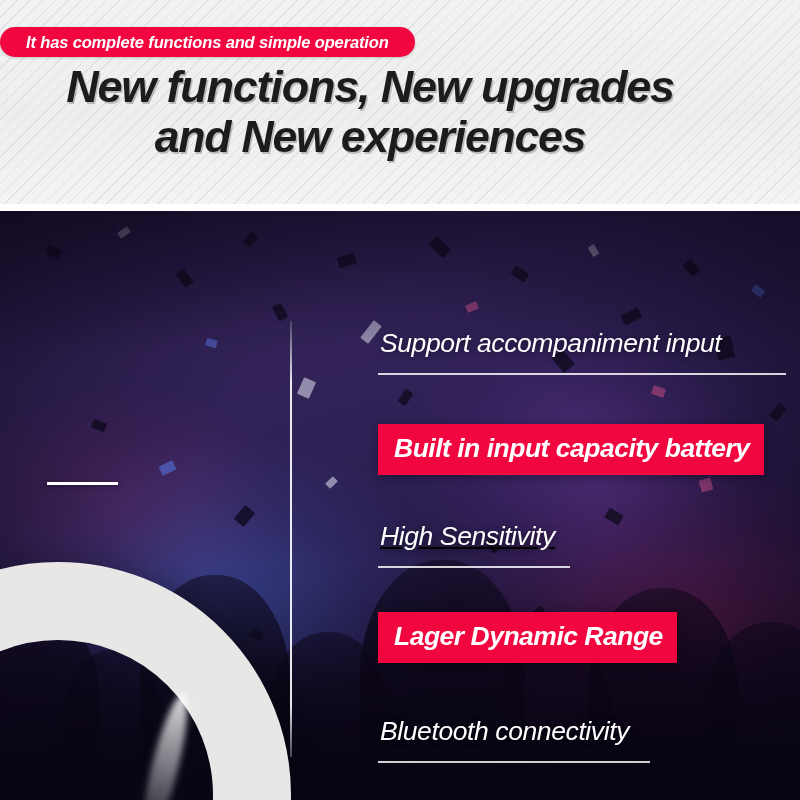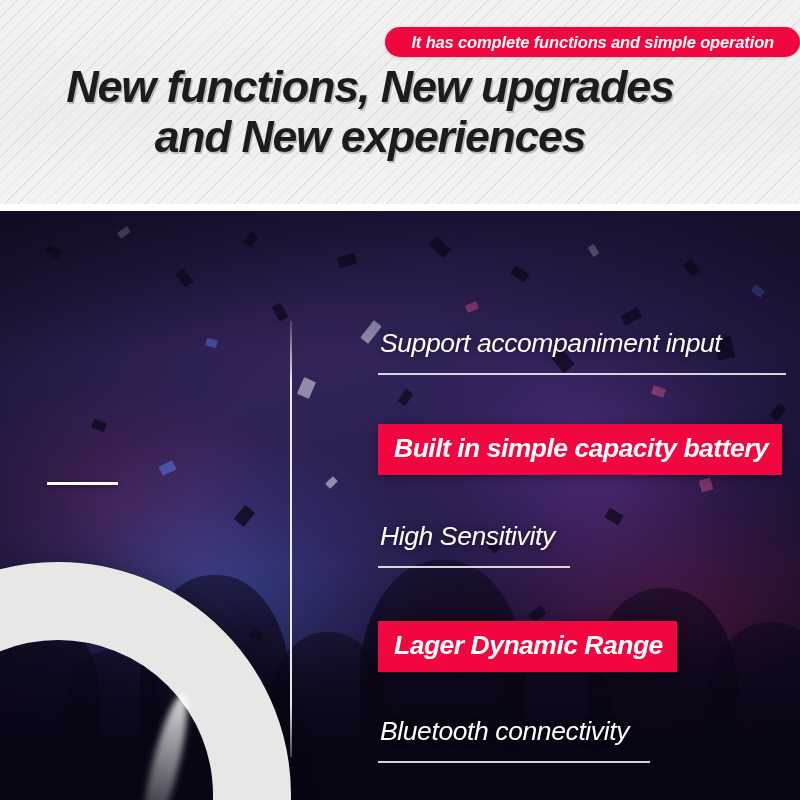--- a/index.html
+++ b/index.html
@@ -24,21 +24,21 @@
       linear-gradient(180deg,#f2f2f3 0%, #eeeeef 55%, #f4f4f5 100%);
     overflow:hidden;
   }
   .top-section::after{
     content:"";position:absolute;left:0;right:0;bottom:0;height:7px;
     background:#ffffff;
   }
 
   .badge-wrap{
     position:absolute;left:0;top:27px;width:800px;
-    display:flex;justify-content:flex-end;align-items:center;
+    display:flex;justify-content:flex-start;align-items:center;
   }
   .badge{
     display:inline-flex;align-items:center;justify-content:center;
     height:30px;padding:0 26px;
     background:#f2063f;
     border-radius:16px;
     color:#ffffff;
     font-size:16.5px;font-weight:bold;font-style:italic;
     letter-spacing:-0.15px;
     white-space:nowrap;
@@ -156,22 +156,22 @@
   .feature.plain .f-text{padding-left:2px;}
   .feature.hl{
     background:#f2063f;
     padding:9px 14px 11px 16px;
     box-shadow:0 2px 10px rgba(0,0,0,0.35);
   }
   .feature.hl .f-text{font-weight:bold;letter-spacing:-0.5px;text-shadow:none;}
 
   .f0{top:117px;}
   .f1{top:213px;}
-  .f2{top:310px;}
-  .f3{top:410px;}
+  .f2{top:310px;text-decoration:underline;}
+  .f3{top:401px;}
   .f4{top:505px;}
 </style>
 </head>
 <body>
 
 <div id="banner">
 
   <div class="top-section">
     <div class="badge-wrap">
       <div class="badge">
@@ -243,21 +243,21 @@
     <div class="v-divider"></div>
 
     <div class="features">
 
       <div class="feature plain f0">
         <span class="f-text">Support accompaniment input</span>
         <span class="f-rule" style="width:408px"></span>
       </div>
 
       <div class="feature hl f1">
-        <span class="f-text">Built in simple capacity battery</span>
+        <span class="f-text">Built in input capacity battery</span>
       </div>
 
       <div class="feature plain f2">
         <span class="f-text">High Sensitivity</span>
         <span class="f-rule" style="width:192px"></span>
       </div>
 
       <div class="feature hl f3">
         <span class="f-text">Lager Dynamic Range</span>
       </div>

